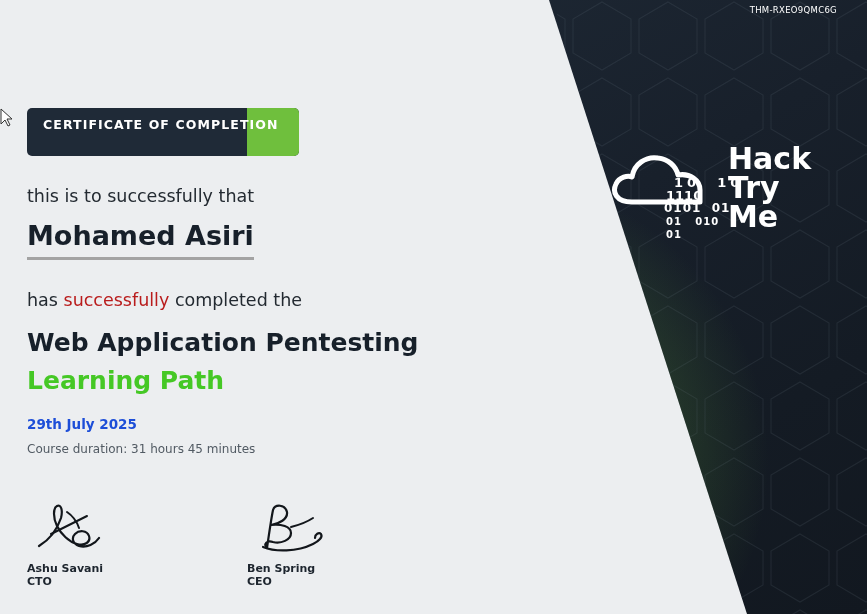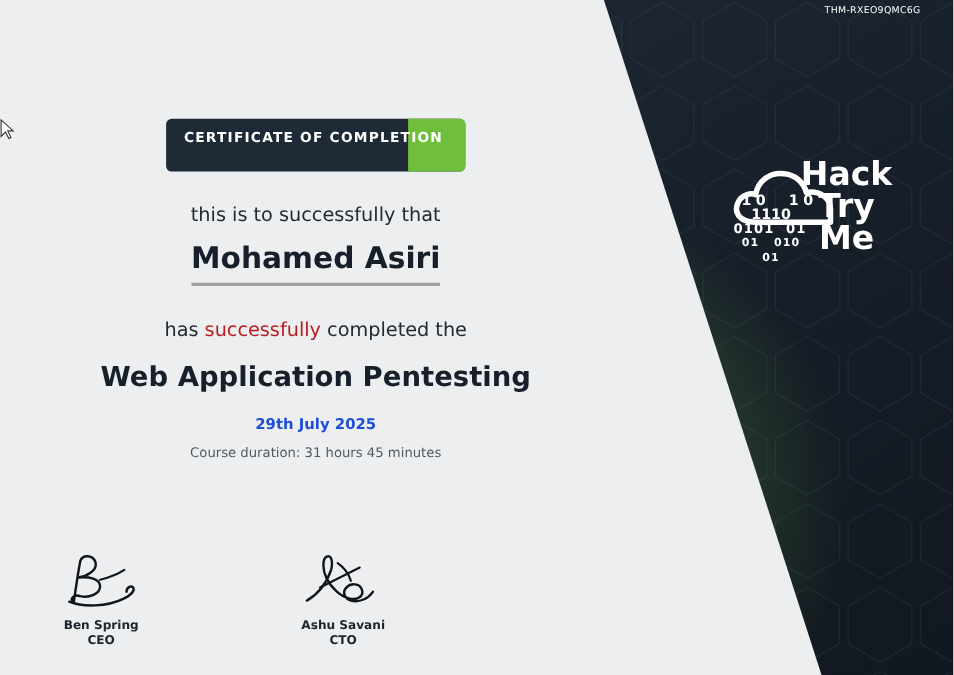--- a/index.html
+++ b/index.html
@@ -13,21 +13,20 @@
     font-family: "DejaVu Sans", sans-serif;
     background: #ffffff;
   }
 
   .certificate {
     position: relative;
     width: 867px;
     height: 614px;
     background: #eceef0;
     overflow: hidden;
-    text-align: center;
   }
 
   
   .dark-panel {
     position: absolute;
     top: 0;
     right: 0;
     width: 430px;
     height: 614px;
     background:
@@ -251,47 +250,48 @@
     <div class="recipient">Mohamed Asiri</div>
 
     <div class="completed-line">
       <span>has</span>
       <span class="success">successfully</span>
       <span>completed the</span>
     </div>
 
     <div class="course-title">
       <div>Web Application Pentesting</div>
+      <div class="path">Learning Path</div>
     </div>
 
     <div class="date">29th July 2025</div>
     <div class="duration">Course duration: 31 hours 45 minutes</div>
   </div>
 
   <div class="signatures">
+    <div class="sig-block">
+      <svg class="sig-mark" width="90" height="56" viewBox="0 0 90 56">
+        <path d="M12 46 C22 40 30 30 34 18 C36 10 34 4 30 6 C26 8 26 18 30 26 C34 34 42 42 50 44
+                 C58 46 64 42 62 36 C60 30 52 30 48 34 C44 38 46 44 52 46 C60 48 68 44 72 38" fill="none" stroke="#12161b" stroke-width="2.2" stroke-linecap="round" stroke-linejoin="round"></path>
+        <path d="M24 34 L60 16" fill="none" stroke="#12161b" stroke-width="2" stroke-linecap="round"></path>
+        <path d="M40 12 C46 16 50 22 52 28" fill="none" stroke="#12161b" stroke-width="2" stroke-linecap="round"></path>
+      </svg>
+      <div class="sig-name">Ashu Savani</div>
+      <div class="sig-role">CTO</div>
+    </div>
+
     <div class="sig-block">
       <svg class="sig-mark" width="90" height="56" viewBox="0 0 90 56">
         <path d="M20 48 C22 34 24 20 26 10 C28 4 38 4 40 12 C41 19 32 24 24 25 C34 24 44 26 44 33 C44 40 34 44 26 42
                  C20 40 16 44 20 48 Z" fill="none" stroke="#12161b" stroke-width="2.2" stroke-linecap="round" stroke-linejoin="round"></path>
         <path d="M16 47 C28 52 50 52 66 44 C72 41 76 37 74 34 C72 32 68 34 68 38" fill="none" stroke="#12161b" stroke-width="2.2" stroke-linecap="round"></path>
         <path d="M44 27 C52 25 60 22 66 18" fill="none" stroke="#12161b" stroke-width="2" stroke-linecap="round"></path>
       </svg>
       <div class="sig-name">Ben Spring</div>
       <div class="sig-role">CEO</div>
     </div>
-
-    <div class="sig-block">
-      <svg class="sig-mark" width="90" height="56" viewBox="0 0 90 56">
-        <path d="M12 46 C22 40 30 30 34 18 C36 10 34 4 30 6 C26 8 26 18 30 26 C34 34 42 42 50 44
-                 C58 46 64 42 62 36 C60 30 52 30 48 34 C44 38 46 44 52 46 C60 48 68 44 72 38" fill="none" stroke="#12161b" stroke-width="2.2" stroke-linecap="round" stroke-linejoin="round"></path>
-        <path d="M24 34 L60 16" fill="none" stroke="#12161b" stroke-width="2" stroke-linecap="round"></path>
-        <path d="M40 12 C46 16 50 22 52 28" fill="none" stroke="#12161b" stroke-width="2" stroke-linecap="round"></path>
-      </svg>
-      <div class="sig-name">Ashu Savani</div>
-      <div class="sig-role">CTO</div>
-    </div>
   </div>
 
   <svg class="cursor" viewBox="0 0 14 20">
     <path d="M1 1 L1 16 L5 12 L8 18 L10 17 L7 11 L12 11 Z" fill="#ffffff" stroke="#333333" stroke-width="1"></path>
   </svg>
 
 </div>
 
 </body></html>

